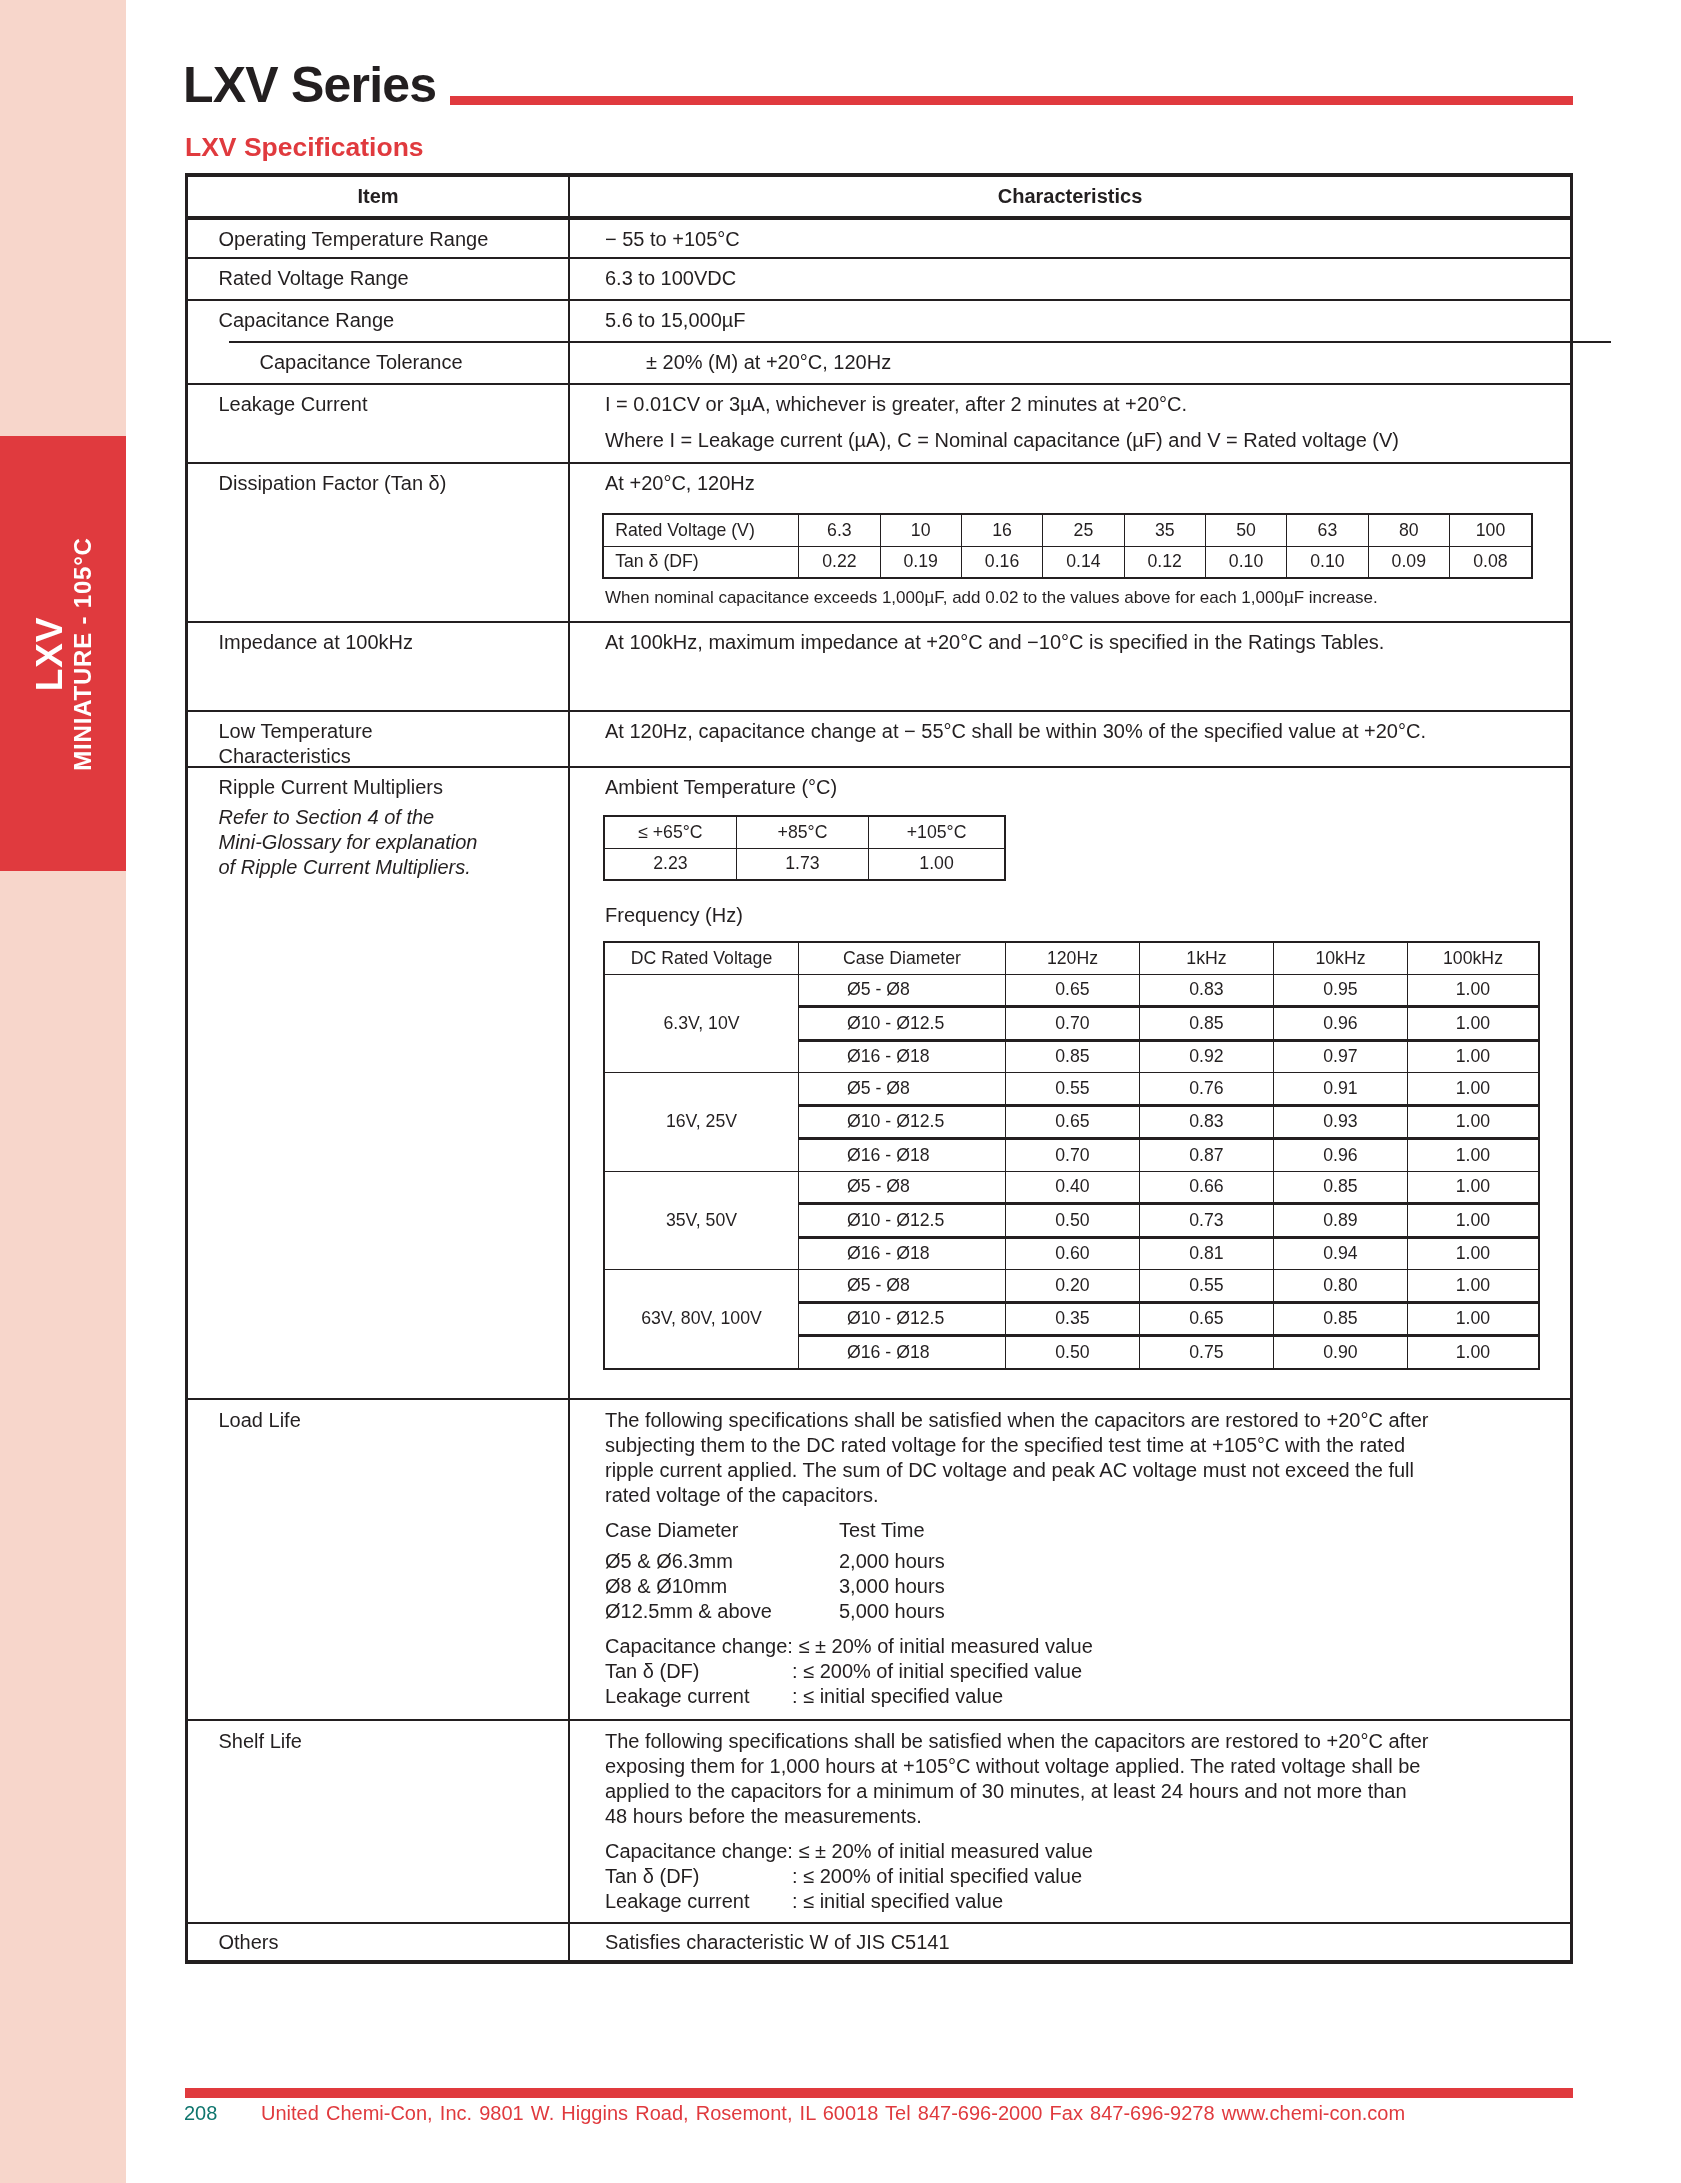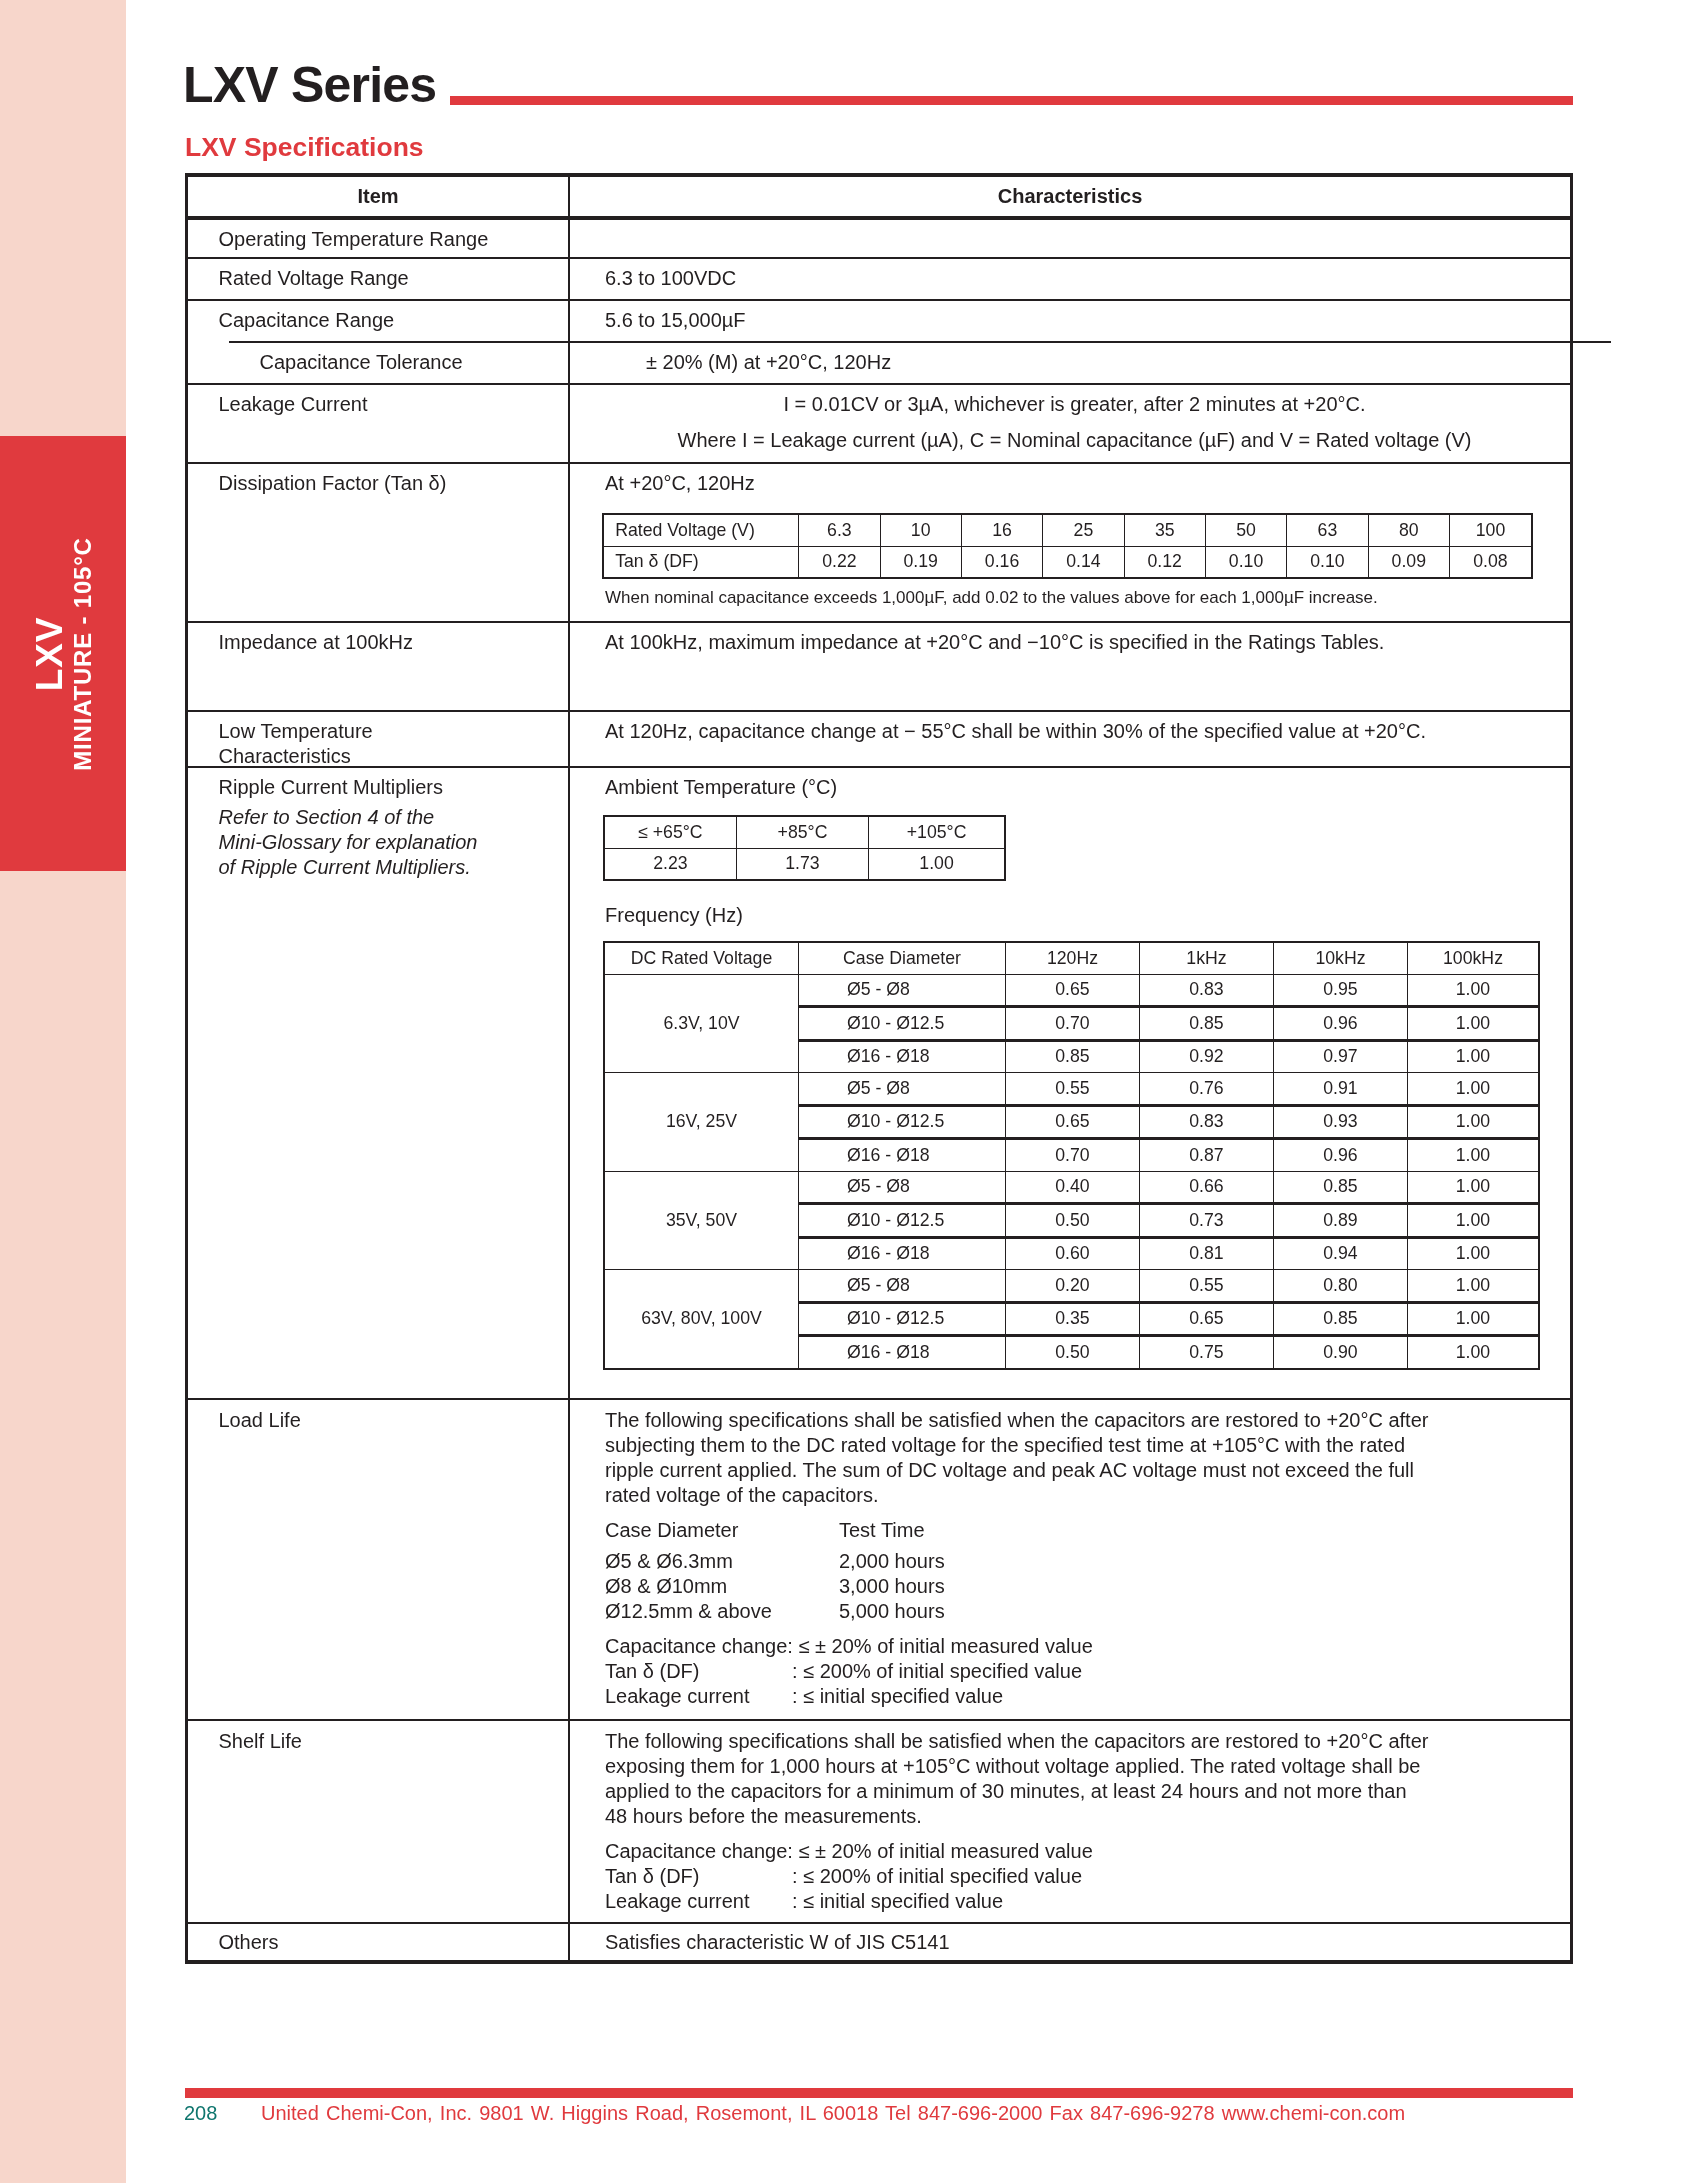--- a/index.html
+++ b/index.html
@@ -48,40 +48,41 @@
 <div class="title-rule"></div>
 <div class="subtitle">LXV Specifications</div>
 
 <div class="spec">
 
   <div class="hdr" style="left:0;width:380px;">Item</div>
   <div class="hdr" style="left:382px;width:1000px;">Characteristics</div>
 
   <div class="row first" style="top:39px;height:42px;">
     <div class="cell-item" style="top:7.2px;">Operating Temperature Range</div>
+    <div class="cell-char" style="top:7.2px;">− 55 to +105°C</div>
   </div>
 
   <div class="row" style="top:80px;height:42px;">
     <div class="cell-item" style="top:7.2px;">Rated Voltage Range</div>
     <div class="cell-char" style="top:7.2px;">6.3 to 100VDC</div>
   </div>
 
   <div class="row" style="top:122px;height:42px;">
     <div class="cell-item" style="top:7.2px;">Capacitance Range</div>
     <div class="cell-char" style="top:7.2px;">5.6 to 15,000µF</div>
   </div>
 
   <div class="row" style="top:164px;height:42px;margin-left:41px;">
     <div class="cell-item" style="top:7.2px;">Capacitance Tolerance</div>
     <div class="cell-char" style="top:7.2px;">± 20% (M) at +20°C, 120Hz</div>
   </div>
 
   <div class="row" style="top:206px;height:79px;">
     <div class="cell-item" style="top:7.2px;">Leakage Current</div>
-    <div class="cell-char" style="top:7.2px;text-align:center;">
+    <div class="cell-char" style="top:7.2px;">
       <p class="t">I = 0.01CV or 3µA, whichever is greater, after 2 minutes at +20°C.</p>
       <p class="t" style="margin-top:11.2px;">Where I = Leakage current (µA), C = Nominal capacitance (µF) and V = Rated voltage (V)</p>
     </div>
   </div>
 
   <div class="row" style="top:285px;height:159px;">
     <div class="cell-item" style="top:7.2px;">Dissipation Factor (Tan δ)</div>
     <div class="cell-char" style="top:7.2px;">At +20°C, 120Hz</div>
     <table class="grid outer" style="left:414px;top:49px;width:931px;">
       <tbody>

